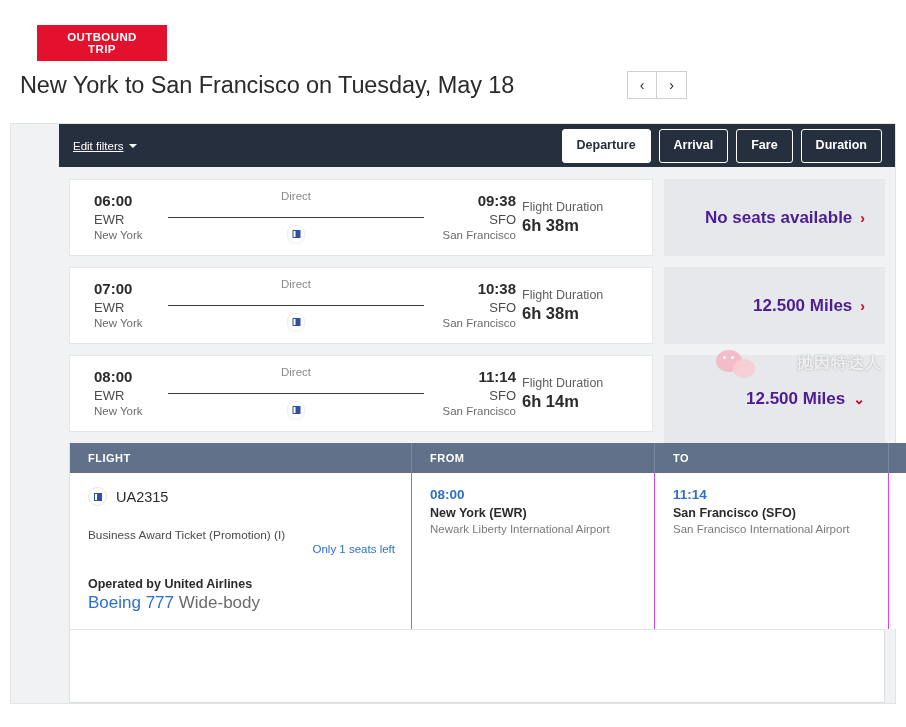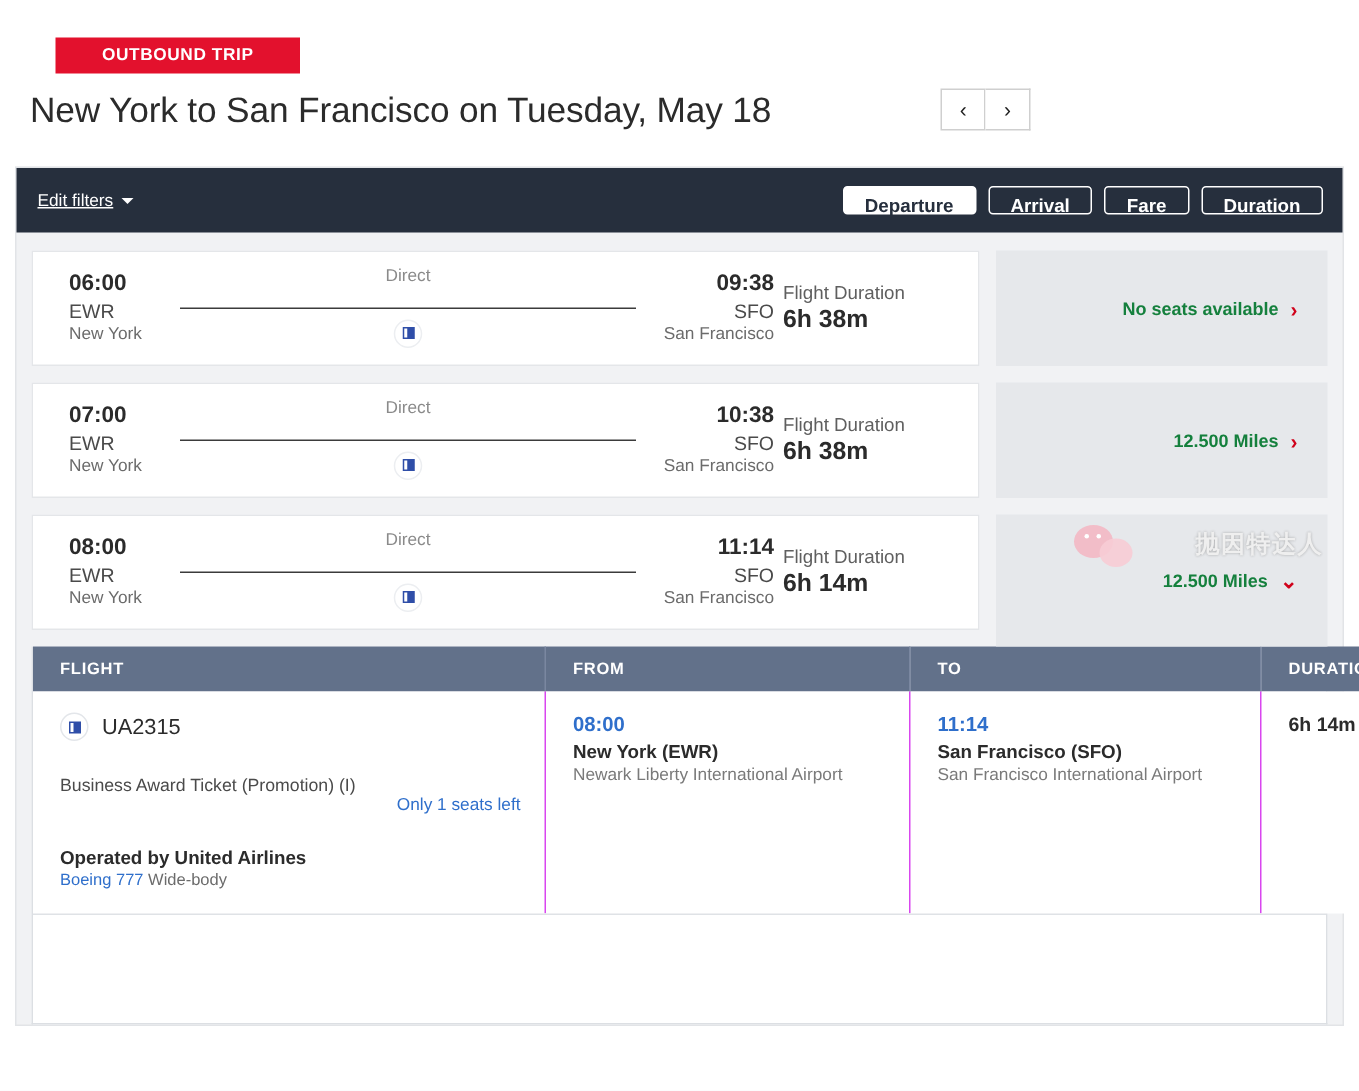--- a/index.html
+++ b/index.html
@@ -20,22 +20,22 @@
   .page-header {
     padding: 0 0 0 10px;
   }
   .trip-badge {
     display: inline-block;
     background: #E3112D;
     color: #ffffff;
     font-size: 11.5px;
     font-weight: bold;
     letter-spacing: 0.4px;
-    padding: 6px 0;
-    width: 163px;
+    padding: 6px 16px;
+    width: 130px;
     text-align: center;
     margin: 25px 0 0 27px;
     box-sizing: border-box;
   }
   .header-row {
     display: flex;
     align-items: center;
     margin-top: 10px;
     padding-left: 10px;
   }
@@ -64,20 +64,21 @@
     font-family: "Liberation Sans", sans-serif;
   }
   .date-nav-btn + .date-nav-btn { border-left: none; }
 
   
   .results-panel {
     margin: 24px 10px 0 10px;
     background: #F1F2F4;
     border: 1px solid #e2e4e7;
     box-sizing: border-box;
+    padding-left: 48px;
   }
 
   
   .filter-bar {
     background: #262F3D;
     height: 43px;
     display: flex;
     align-items: center;
     padding: 0 13px 0 14px;
     box-sizing: border-box;
@@ -106,21 +107,21 @@
     gap: 8px;
   }
   .sort-btn {
     border: 1px solid #ffffff;
     border-radius: 3px;
     color: #ffffff;
     background: transparent;
     font-size: 12.5px;
     font-weight: bold;
     padding: 0 14px;
-    height: 19px;
+    height: 34px;
     line-height: 25px;
     cursor: pointer;
     font-family: "Liberation Sans", sans-serif;
     white-space: nowrap;
   }
   .sort-btn.active {
     background: #ffffff;
     color: #262F3D;
   }
 
@@ -232,23 +233,23 @@
     margin-left: 11px;
     display: flex;
     align-items: center;
     justify-content: flex-end;
     padding-right: 20px;
     box-sizing: border-box;
     cursor: pointer;
   }
   .price-box.tall { height: 88px; align-items: center; }
   .price-text {
-    font-size: 12px;
-    font-weight: bold;
-    color: #15803d;
+    font-size: 17px;
+    font-weight: bold;
+    color: #4c1d95;
     white-space: nowrap;
   }
   .price-chevron {
     color: #D0021B;
     font-size: 14px;
     font-weight: bold;
     margin-left: 8px;
     line-height: 1;
   }
 
@@ -318,21 +319,21 @@
     text-align: right;
     margin-top: 1px;
   }
   .operated-by {
     font-size: 12.5px;
     font-weight: bold;
     color: #2b2b2b;
     margin-top: 22px;
   }
   .aircraft {
-    font-size: 11px;
+    font-size: 17px;
     color: #6b6b6b;
     margin-top: 2px;
   }
   .aircraft a {
     color: #2F6FCB;
     text-decoration: none;
   }
   .ep-time {
     font-size: 13.5px;
     font-weight: bold;

